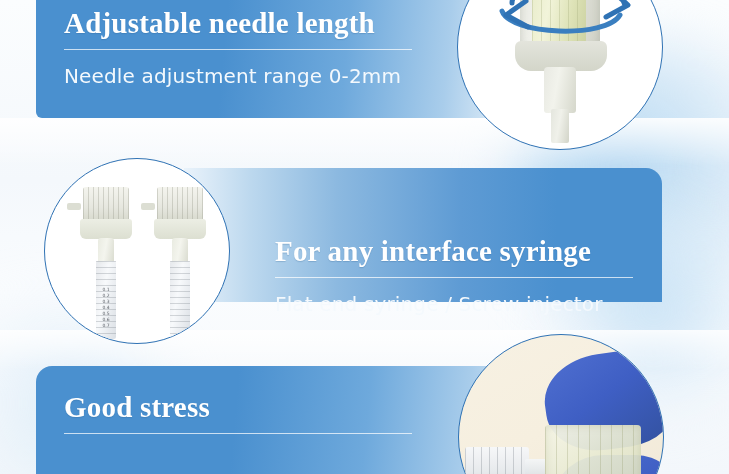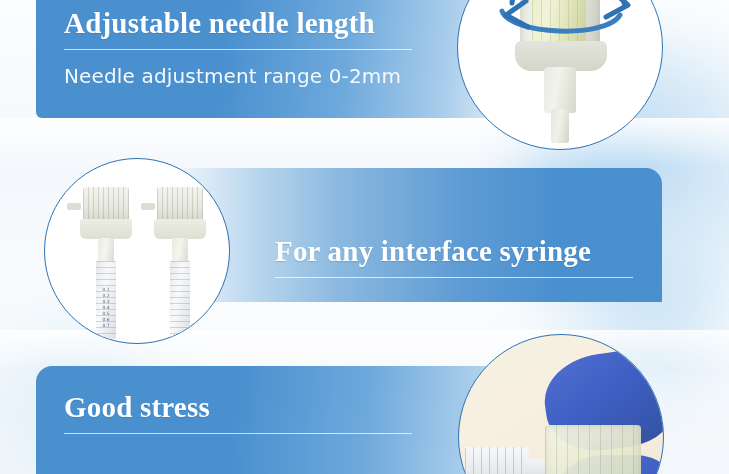--- a/index.html
+++ b/index.html
@@ -418,20 +418,21 @@
     <path d="M120 40 L140 58 L118 70" fill="none" stroke="#2f72b4" stroke-width="5" stroke-linecap="round" stroke-linejoin="round"></path>
     <path d="M14 64 C22 88, 118 92, 132 68" fill="none" stroke="#3a7fc0" stroke-width="5" stroke-linecap="round"></path>
     <path d="M38 54 L18 68 L40 80" fill="none" stroke="#2f72b4" stroke-width="5" stroke-linecap="round" stroke-linejoin="round"></path>
   </svg>
 </div>
 
 <div class="panel" id="panel-2">
   <div class="p2-inner">
     <div class="panel-title">For any interface syringe</div>
     <div class="panel-rule"></div>
+    <div class="panel-sub">Flat end syringe / Screw injector</div>
   </div>
 </div>
 
 <div class="photo-oval" id="photo-2">
 
   <div class="syr">
     <div class="syr-ear" style="left:22px; top:44px;"></div>
     <div class="syr-cap" style="left:38px; top:28px;"></div>
     <div class="syr-cap-lines" style="left:38px; top:28px;"></div>
     <div class="syr-shoulder" style="left:35px; top:60px;"></div>

